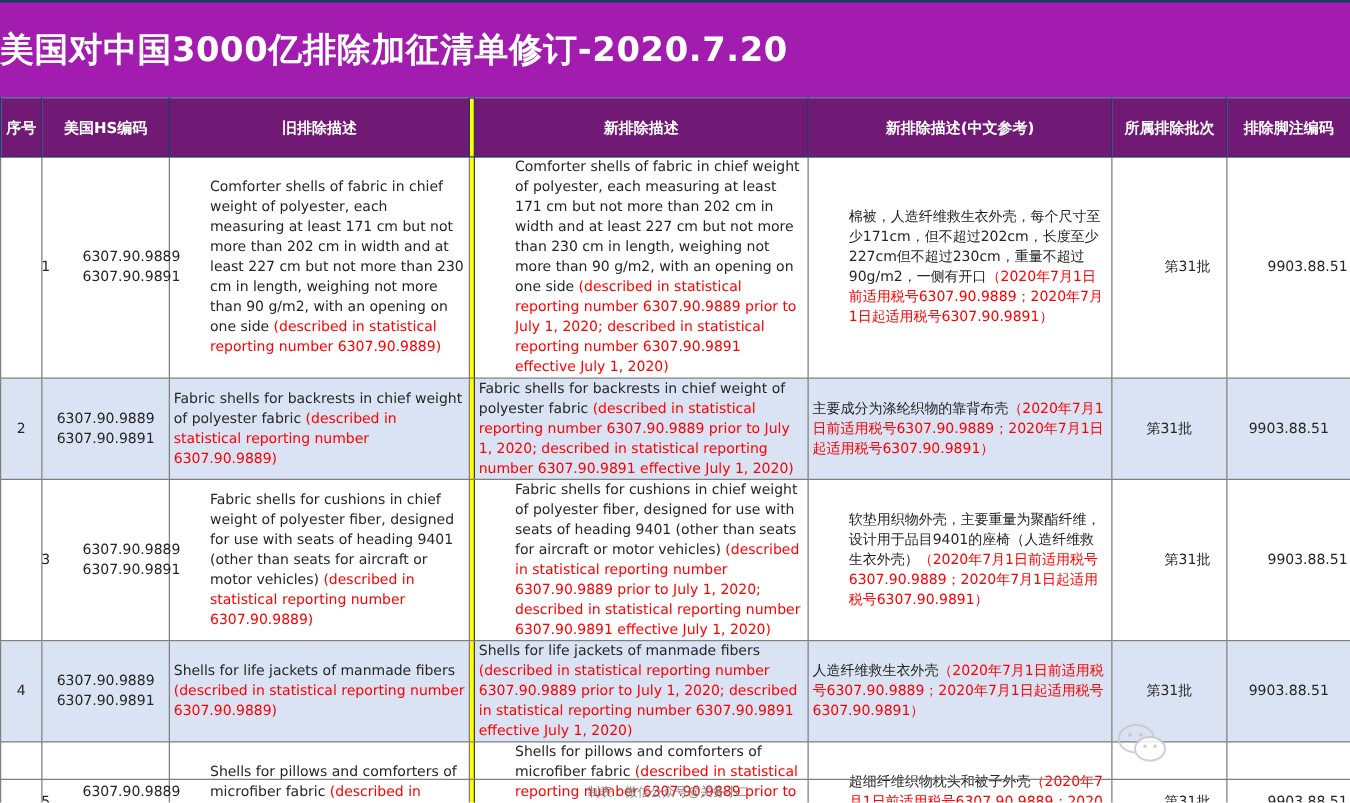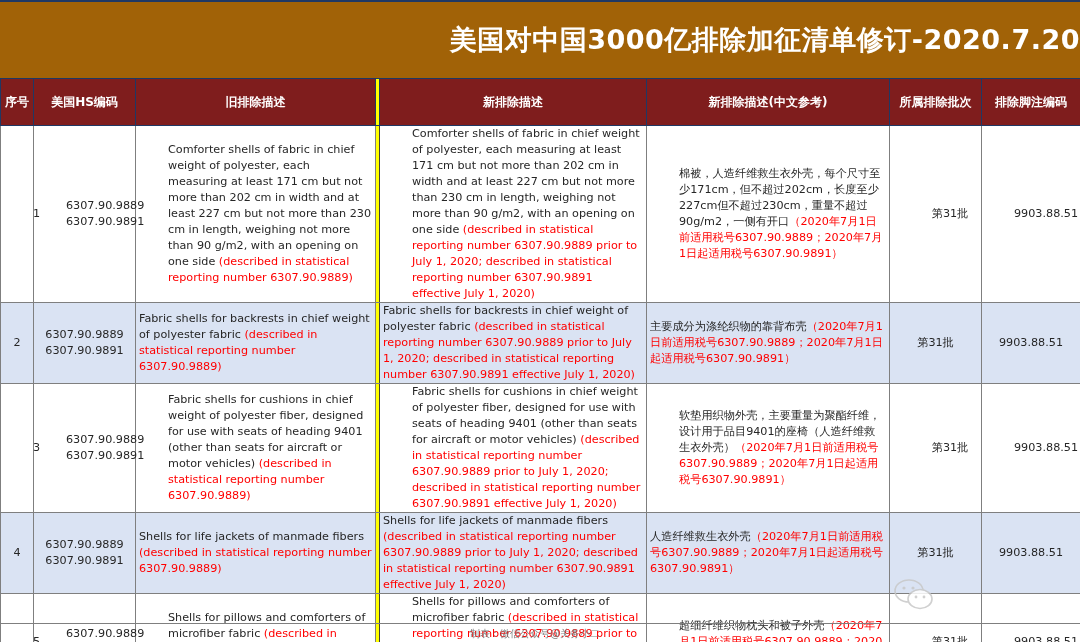--- a/index.html
+++ b/index.html
@@ -1,20 +1,20 @@
 <!DOCTYPE html>
 <html><head>
 <meta charset="utf-8">
 <style>
   * { box-sizing: border-box; margin: 0; padding: 0; }
   body { width: 1080px; height: 642px; overflow: hidden; background: #ffffff; font-family: "DejaVu Sans", "Liberation Sans", sans-serif; position: relative; }
-  .title-bar { position: absolute; left: 0; top: 0; width: 1080px; height: 78px; background: #a16207; border-top: 2px solid #1f3864; display: flex; align-items: center; justify-content: flex-end; }
+  .title-bar { position: absolute; left: 0; top: 0; width: 1080px; height: 78px; background: #a21caf; border-top: 2px solid #1f3864; display: flex; align-items: center; justify-content: flex-start; }
   .title-bar h1 { color: #ffffff; font-size: 27px; font-weight: bold; letter-spacing: 0.5px; }
   table { position: absolute; left: 0; top: 78px; border-collapse: collapse; table-layout: fixed; width: 1080px; }
-  th { background: #7f1d1d; color: #ffffff; font-size: 12px; font-weight: bold; height: 47px; border: 1px solid #1f3864; text-align: center; vertical-align: middle; }
+  th { background: #701a75; color: #ffffff; font-size: 12px; font-weight: bold; height: 47px; border: 1px solid #1f3864; text-align: center; vertical-align: middle; }
   td { font-size: 11.2px; color: #262626; border: 1px solid #7f7f7f; vertical-align: middle; line-height: 16px; padding: 0 3px; }
   td.c { text-align: center; }
   td.desc { text-align: left; }
   tr.alt td { background: #dae3f3; }
   tr.norm td { background: #ffffff; padding-left: 32px; }
   .red { color: #ff0000; }
   col.yel, td.yel, th.yel { }
   th.yel { background: #ffff00; border-left: 1px solid #1f3864; border-right: 1px solid #1f3864; padding: 0; }
   td.yel { background: #ffff00 !important; padding: 0; border-left: 1px solid #404040; border-right: 1px solid #404040; }
   .footer { position: absolute; left: 0; top: 623px; width: 1080px; height: 19px; border-top: 1px solid #7f7f7f; font-size: 10px; color: #7f7f7f; }

